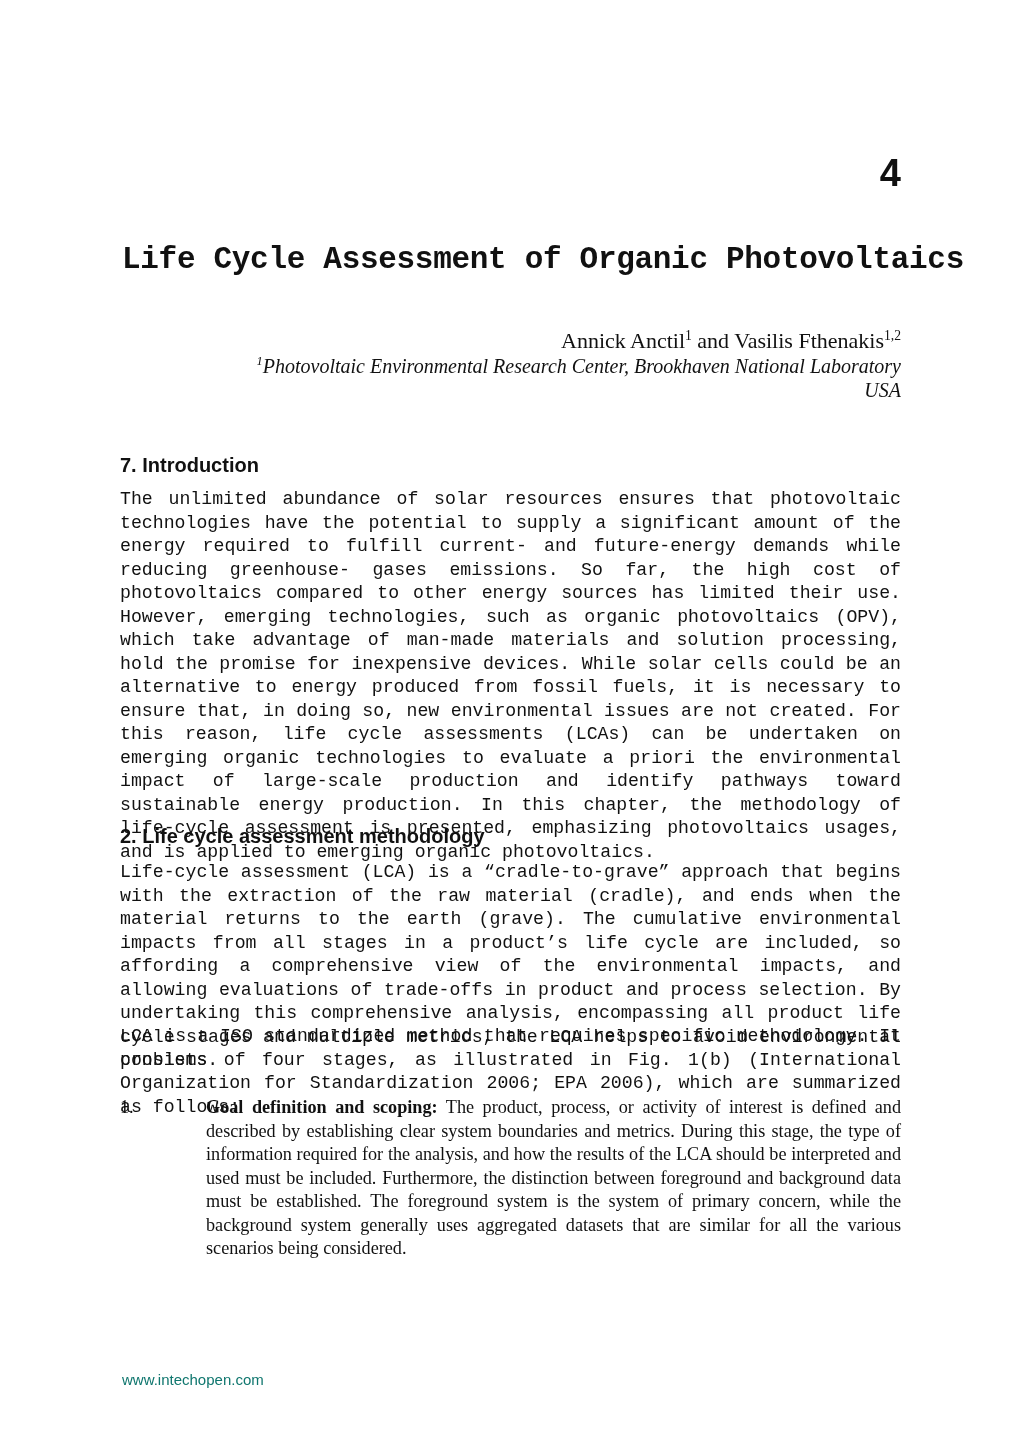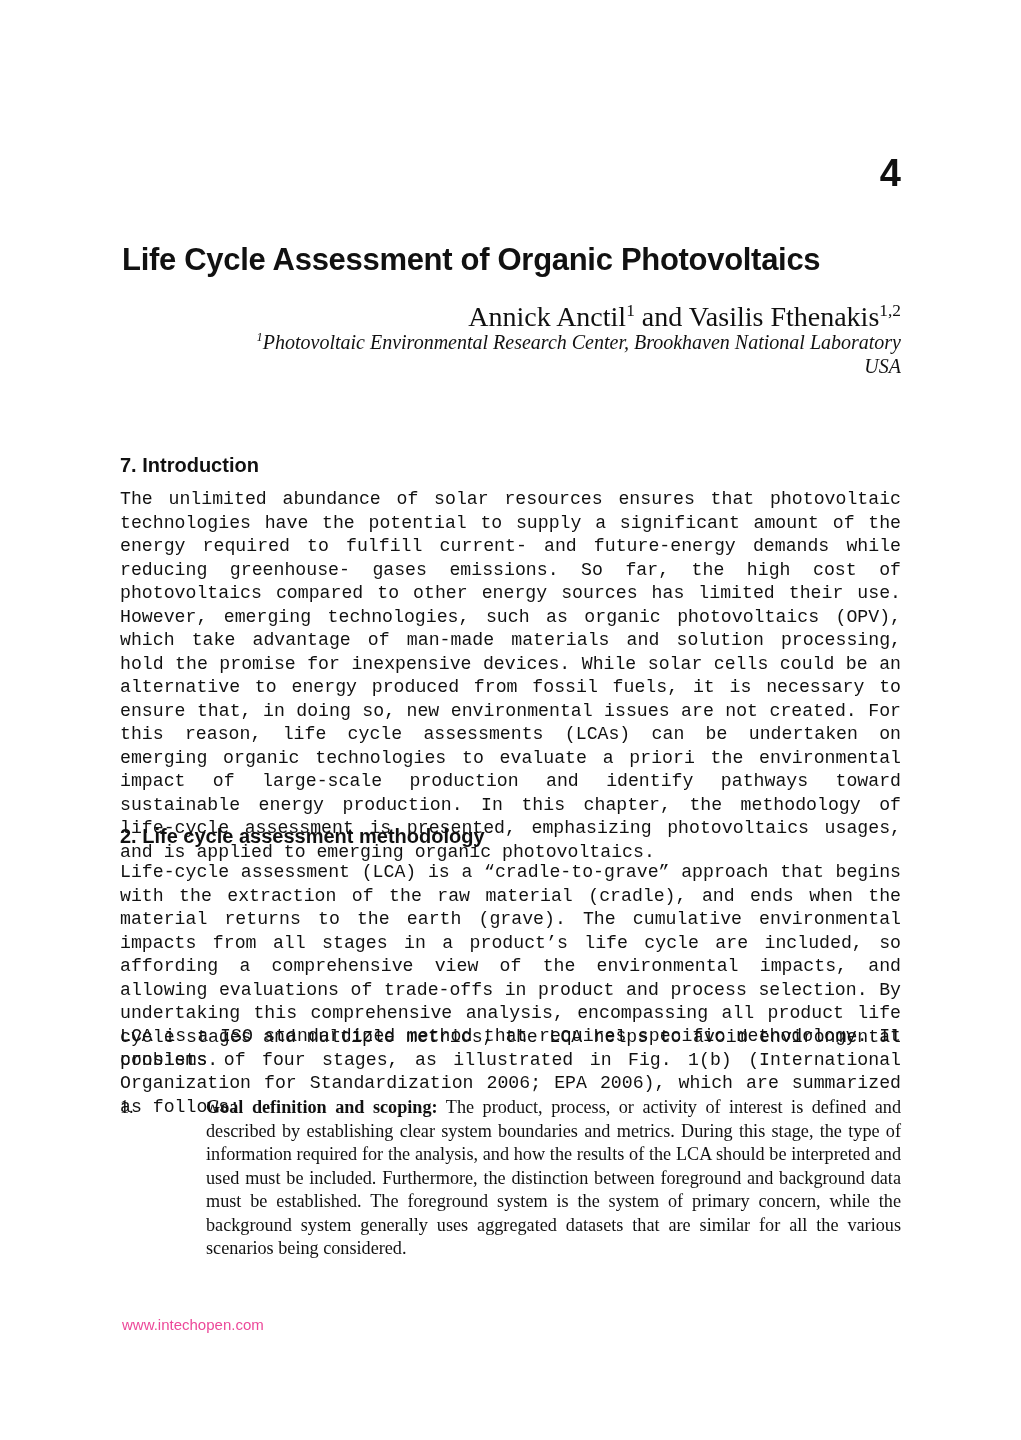--- a/index.html
+++ b/index.html
@@ -1,31 +1,31 @@
 <!DOCTYPE html>
 <html><head>
 <meta charset="utf-8">
 <style>
   html, body { margin:0; padding:0; background:#ffffff; }
   body { width:1021px; height:1440px; position:relative; overflow:hidden; color:#111; }
   .page { position:absolute; left:0; top:0; width:1021px; height:1440px; }
   .chapter-num { position:absolute; right:120px; top:150px; font-family:"Liberation Sans", sans-serif; font-weight:bold; font-size:38px; line-height:46px; }
-  .title { position:absolute; left:122px; top:240px; width:780px; font-family:Liberation Sans, sans-serif; font-weight:bold; font-size:31px; line-height:40px; letter-spacing:-0.3px; white-space:nowrap; }
+  .title { position:absolute; left:122px; top:240px; width:780px; font-family:Liberation Mono, monospace; font-weight:bold; font-size:31px; line-height:40px; letter-spacing:-0.3px; white-space:nowrap;text-align:center; }
   .authors-block { position:absolute; right:120px; top:304px; text-align:right; font-family:"Liberation Serif", serif; }
-  .authors { font-size:28px; line-height:26px; }
+  .authors { font-size:22px; line-height:26px;margin-top:24px; }
   .affil { font-size:20px; line-height:24px; font-style:italic; }
   sup { font-size:0.62em; vertical-align:super; line-height:0; }
   .h { position:absolute; left:120px; font-family:"Liberation Sans", sans-serif; font-weight:bold; font-size:20px; line-height:26px; }
   .para { position:absolute; left:120px; width:781px; font-family:Liberation Mono, monospace; font-size:18.2px; line-height:23.5px; text-align:justify; }
   .list { position:absolute; left:120px; width:781px; font-family:"Liberation Serif", serif; font-size:18.2px; line-height:23.5px; }
   .li { display:flex; }
   .li-num { width:38px; flex:none; }
   .li-body { flex:1; text-align:justify;margin-left:48px; }
   .li-body b { font-weight:bold; }
-  .footer { position:absolute; left:122px; top:1316px; font-family:"Liberation Sans", sans-serif; font-size:15px; color:#ec4899; }
+  .footer { position:absolute; left:122px; top:1371px; font-family:"Liberation Sans", sans-serif; font-size:15px; color:#0f766e; }
 </style>
 </head>
 <body>
 
 <div class="page">
 
   <div class="chapter-num">4</div>
 
   <div class="title">Life Cycle Assessment of Organic Photovoltaics</div>
 

